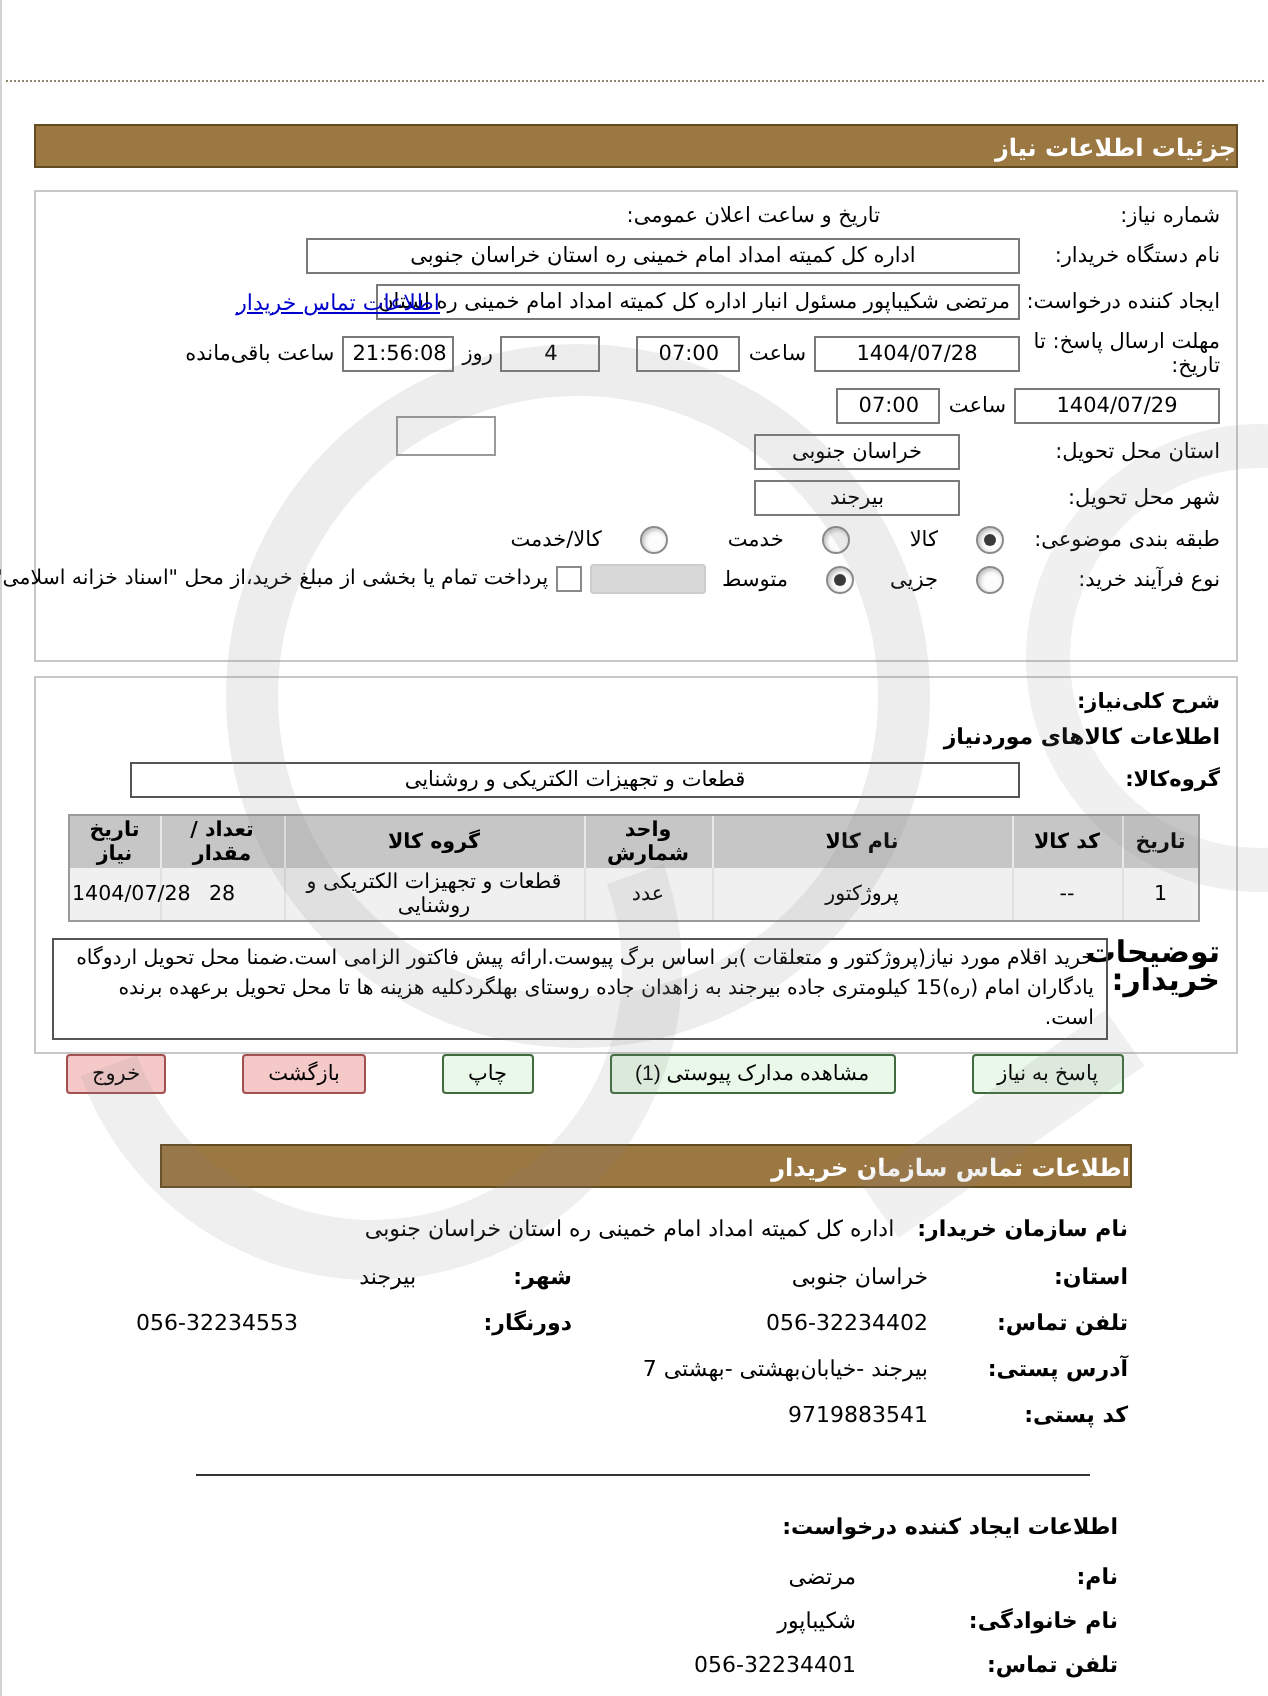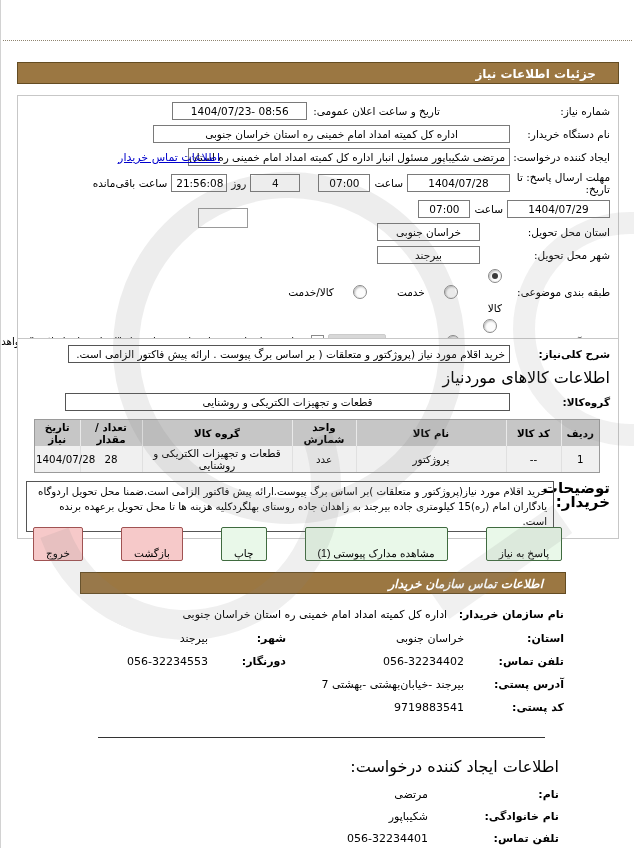--- a/index.html
+++ b/index.html
@@ -8,24 +8,24 @@
     background:#ffffff;
     font-family:"DejaVu Sans",sans-serif;
     font-size:11px;color:#000;direction:rtl;
   }
   .page{position:absolute;inset:0;border-left:1px solid #d2d2d2;}
   .dotted{position:absolute;top:40px;left:2px;right:2px;border-top:1px dotted #8f8470;height:0;}
   
   .bar{
     position:absolute;height:22px;line-height:22px;
     background:#9b7742;border:1px solid #644c22;box-sizing:border-box;
-    color:#fff;font-weight:bold;font-size:12px;padding:0 22px;text-align:right;
+    color:#fff;font-weight:bold;font-size:12px;padding:0 0;text-align:right;
   }
   #bar1{top:62px;right:15px;left:16px;}
-  #bar2{top:572px;right:68px;width:486px;font-style:italic;}
+  #bar2{top:572px;right:68px;width:486px;}
   
   .panel{
     position:absolute;right:15px;left:16px;border:1px solid #c7c7c7;
     background:#fff;box-sizing:border-box;padding:6px 8px;
   }
   #panel1{top:95px;min-height:236px;}
   #panel2{top:338px;min-height:182px;}
   
   .frow{display:flex;align-items:center;margin-bottom:5px;position:relative;}
   .flbl{font-size:10.5px;line-height:12px;}
@@ -33,49 +33,49 @@
   .bold{font-weight:bold;}
   .input{
     border:1px solid #7a7a7a;background:#fff;height:18px;line-height:17px;
     box-sizing:border-box;padding:0 4px;text-align:center;
     overflow:hidden;white-space:nowrap;flex:none;font-size:10.5px;
   }
   .num{direction:ltr;}
   .w128{width:128px;} .w133{width:135px;} .w357{width:357px;} .w322{width:322px;}
   .w103{width:103px;} .w52{width:52px;} .w50{width:50px;} .w55{width:56px;}
   .w442{width:442px;text-align:right;} .w445{width:445px;}
-  .mr4{margin-right:4px;} .mr6{margin-right:6px;} .mr8{margin-right:8px;flex-direction:column;}
+  .mr4{margin-right:4px;} .mr6{margin-right:6px;} .mr8{margin-right:8px;}
   .mr18{margin-right:18px;} .mr30{margin-right:30px;} .mr70{margin-right:70px;}
   .link{color:#0000cc;text-decoration:underline;font-size:11px;white-space:nowrap;
         position:relative;z-index:2;margin-right:-32px;text-align:right;}
   .radio{width:12px;height:12px;border:1px solid #8a8a8a;border-radius:50%;
          background:#fcfcfc;display:inline-block;position:relative;flex:none;
          box-shadow:inset 1px 1px 2px rgba(0,0,0,.25);}
   .radio.checked::after{content:"";position:absolute;inset:3px;border-radius:50%;background:#3a3a3a;}
   .pair{display:flex;align-items:center;gap:19px;flex:none;}
   .checkbox{width:11px;height:11px;border:1px solid #8a8a8a;background:#fff;display:inline-block;flex:none;}
   .grey-bar{width:56px;height:13px;background:#d8d8d8;border:1px solid #cccccc;border-radius:2px;flex:none;}
   .ghost{position:absolute;top:112px;left:180px;width:48px;height:18px;border:1px solid #9a9a9a;background:#fff;z-index:1;}
   .note-text{font-size:10.2px;white-space:nowrap;}
   
-  .heading{font-weight:normal;font-size:16px;margin:4px 0 6px 0;}
+  .heading{font-weight:bold;font-size:11px;margin:4px 0 6px 0;}
   .tbl-wrap{margin:8px 10px 8px 8px;border:1px solid #9a9a9a;}
   table{width:100%;border-collapse:collapse;font-size:10.3px;table-layout:fixed;}
   th{background:#c6c6c6;font-weight:bold;height:21px;border-left:1px solid #e9e9e9;text-align:center;}
   th:last-child{border-left:none;}
   td{background:#f0f0f0;height:21px;text-align:center;border-left:1px solid #e0e0e0;}
   td:last-child{border-left:none;}
   .notes-row{display:flex;margin-top:2px;}
   .notes-lbl{width:56px;flex:none;font-weight:bold;font-size:15px;line-height:14px;}
   .notes-box{flex:1;border:1px solid #555;min-height:42px;padding:2px 6px;
              font-size:10.2px;line-height:15px;text-align:right;box-sizing:border-box;}
   .desc-box{border:1px solid #555;}
   
   #btn-row{position:absolute;top:527px;right:0;left:0;display:flex;justify-content:center;gap:38px;padding-right:40px;}
-  .btn{height:20px;line-height:18px;padding:16px 12px;font-size:10.5px;box-sizing:border-box;
+  .btn{height:20px;line-height:18px;padding:0 12px;font-size:10.5px;box-sizing:border-box;
        border-radius:2px;cursor:pointer;white-space:nowrap;}
   .btn.green{background:#e9f8e9;border:1px solid #3f6b3f;}
   .btn.pink{background:#f6c9c9;border:1px solid #a05252;}
   
   #contact{position:absolute;top:608px;right:70px;width:505px;}
   .c-line1{margin-bottom:10px;}
   .c-row{display:flex;margin-bottom:8px;line-height:15px;}
   .c-lab{width:100px;flex:none;font-weight:bold;}
   .c-val{width:178px;flex:none;}
   .c-lab2{width:78px;flex:none;font-weight:bold;}
@@ -107,21 +107,20 @@
   <div class="wm" id="wm-diag"></div>
 
   <div class="bar" id="bar1">جزئیات اطلاعات نیاز</div>
 
   <div class="panel" id="panel1">
     <div class="ghost"></div>
 
     <div class="frow">
       <span class="flbl w100">شماره نیاز:</span>
       <span class="flbl mr70">تاریخ و ساعت اعلان عمومی:</span>
-      <div class="input num w133 mr6">1404/07/23- 08:56</div>
     </div>
 
     <div class="frow">
       <span class="flbl w100">نام دستگاه خریدار:</span>
       <div class="input w357">اداره کل  کمیته امداد امام  خمینی ره استان خراسان  جنوبی</div>
     </div>
 
     <div class="frow">
       <span class="flbl w100">ایجاد کننده درخواست:</span>
       <div class="input w322">مرتضی  شکیباپور مسئول انبار اداره کل  کمیته امداد امام  خمینی ره استان خراسان جنوبی</div>
@@ -183,21 +182,20 @@
       </span>
       <span class="grey-bar mr8"></span>
       <span class="checkbox mr4"></span>
       <span class="note-text mr4">پرداخت تمام یا بخشی از مبلغ خرید،از محل "اسناد خزانه اسلامی" خواهد بود.</span>
     </div>
   </div>
 
   <div class="panel" id="panel2">
     <div class="frow">
       <span class="flbl bold w100">شرح کلی‌نیاز:</span>
-      <div class="input desc-box w442">خرید اقلام مورد نیاز  (پروژکتور و متعلقات ( بر اساس برگ پیوست . ارائه پیش فاکتور الزامی است.</div>
     </div>
 
     <div class="heading">اطلاعات کالاهای موردنیاز</div>
 
     <div class="frow">
       <span class="flbl bold w100">گروه‌کالا:</span>
       <div class="input desc-box w445">قطعات و تجهیزات  الکتریکی و روشنایی</div>
     </div>
 
     <div class="tbl-wrap">
@@ -206,21 +204,21 @@
           <col style="width:38px">
             <col style="width:55px">
             <col style="width:150px">
           <col style="width:64px">
             <col style="width:150px">
             <col style="width:62px">
             <col>
         </colgroup>
         <thead>
           <tr>
-            <th>ردیف</th>
+            <th>تاریخ</th>
             <th>کد کالا</th>
             <th>نام کالا</th>
             <th>واحد شمارش</th>
             <th>گروه کالا</th>
             <th>تعداد / مقدار</th>
             <th>تاریخ نیاز</th>
           </tr>
         </thead>
         <tbody>
           <tr>
@@ -260,21 +258,21 @@
     <div class="c-row">
       <span class="c-lab">استان:</span>
       <span class="c-val">خراسان جنوبی</span>
       <span class="c-lab2">شهر:</span>
       <span class="c-val2">بیرجند</span>
     </div>
     <div class="c-row">
       <span class="c-lab">تلفن تماس:</span>
       <span class="c-val num" style="text-align:right;">056-32234402</span>
       <span class="c-lab2">دورنگار:</span>
-      <span class="c-val2 num" style="text-align:right;">056-32234553</span>
+      <span class="c-val2 num" style="text-align:left;">056-32234553</span>
     </div>
     <div class="c-row">
       <span class="c-lab">آدرس پستی:</span>
       <span>بیرجند -خیابان‌بهشتی -بهشتی 7</span>
     </div>
     <div class="c-row">
       <span class="c-lab">کد پستی:</span>
       <span class="num">9719883541</span>
     </div>
   </div>

